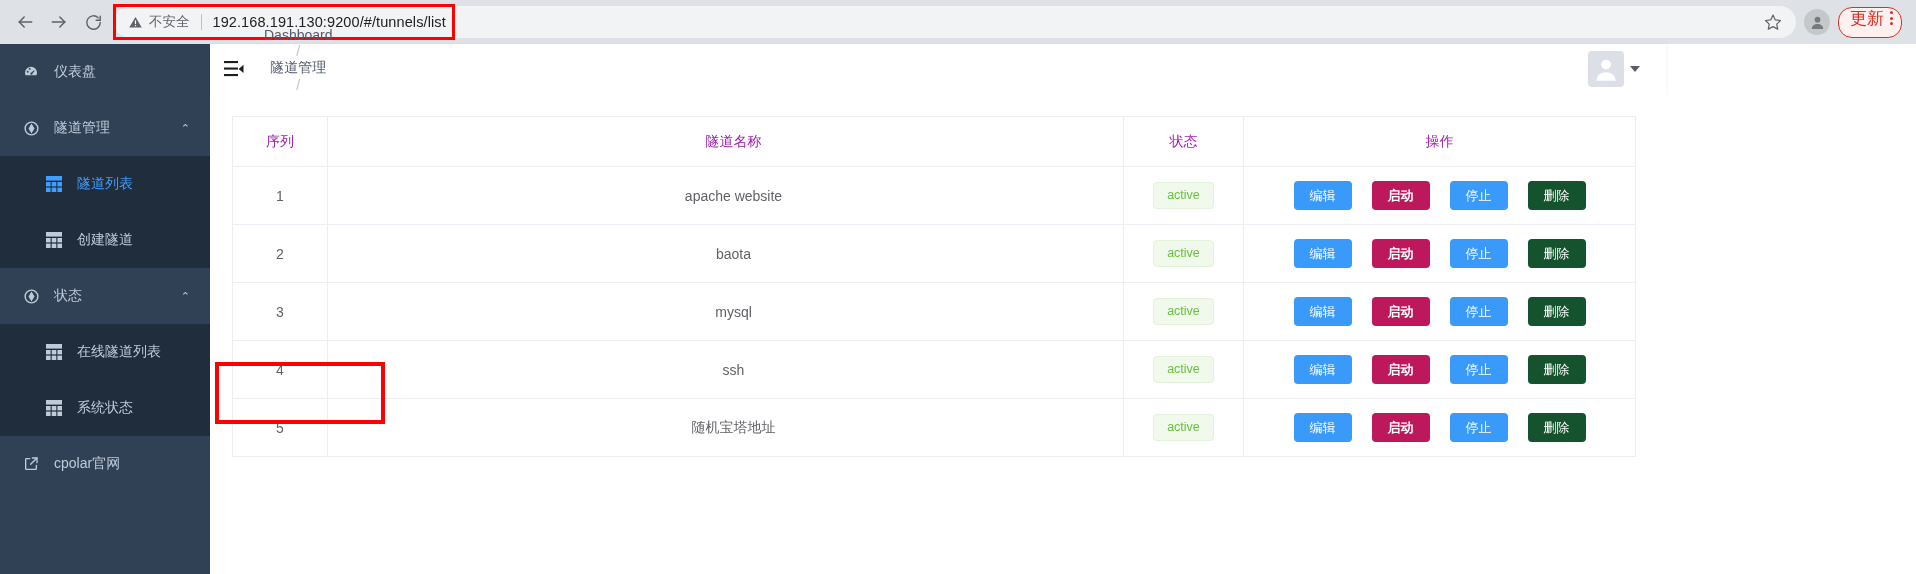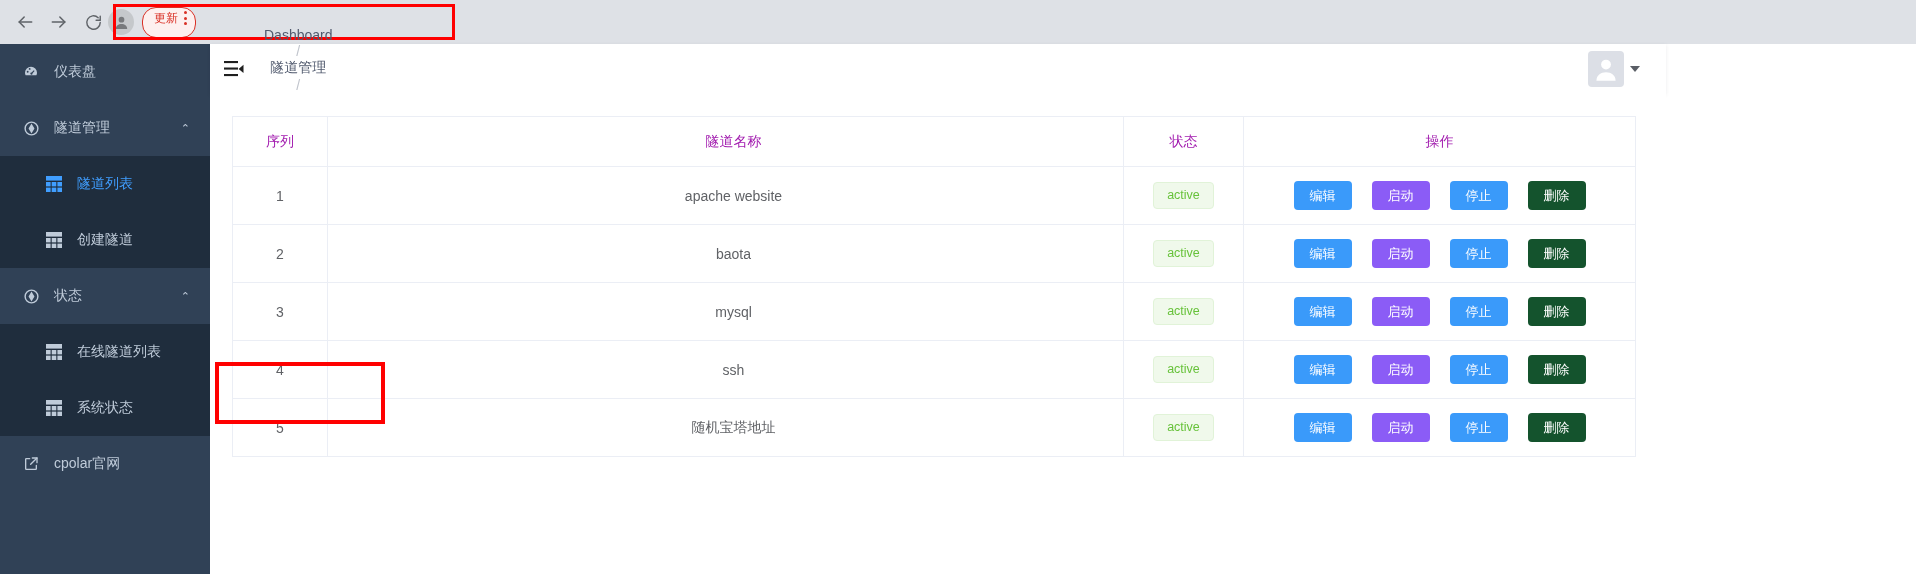--- a/index.html
+++ b/index.html
@@ -88,21 +88,21 @@
     display: flex; align-items: center; justify-content: center;
     color: #77797c;
   }
   .update-pill {
     display: flex; align-items: center; gap: 4px;
     border: 1px solid #d93025;
     border-radius: 14px;
     height: 31px;
     padding: 0 8px 8px 11px;
     color: #d93025;
-    font-size: 12px;
+    font-size: 17px;
     background: #fdf0ef;
   }
   .kebab { display: flex; flex-direction: column; gap: 2.5px; padding-left: 2px; }
   .kebab i { width: 3px; height: 3px; border-radius: 50%; background: #d93025; display: block; }
 
   
   .anno-url {
     position: absolute;
     border: 3px solid #ff0000;
     pointer-events: none;
@@ -268,21 +268,21 @@
     border-radius: 4px;
     color: #ffffff;
     font-size: 13px;
     padding: 8px 16px;
     line-height: 1;
     font-family: inherit;
     cursor: pointer;
     white-space: nowrap;
   }
   .btn-edit  { background: #3a9afa; }
-  .btn-start { background: #8b5cf6; }
+  .btn-start { background: #be185d; font-weight: bold; }
   .btn-stop  { background: #3a9afa; }
   .btn-del   { background: #14532d; }
 
   
   .anno-row {
     position: absolute;
     border: 4px solid #ff0000;
     pointer-events: none;
     left: 5px;
     top: 268px;
@@ -308,20 +308,37 @@
       </svg>
     </div>
     <div class="nav-btn">
       <svg width="19" height="19" viewBox="0 0 24 24" fill="none" stroke="currentColor" stroke-width="1.8" stroke-linecap="round">
         <path d="M20.5 12a8.5 8.5 0 1 1-2.6-6.1"></path>
           <polyline points="20.5 4 20.5 9.2 15.3 9.2"></polyline>
       </svg>
     </div>
   </div>
 
+  <div class="omnibox-wrap">
+    <div class="omnibox">
+      <div class="omni-left">
+        <svg class="warn-icon" viewBox="0 0 24 24">
+          <path d="M12 3 L22 20 L2 20 Z" fill="#5f6368"></path>
+          <rect x="11.1" y="8.5" width="1.8" height="6" fill="#ffffff"></rect>
+          <rect x="11.1" y="16" width="1.8" height="1.9" fill="#ffffff"></rect>
+        </svg>
+        <span class="not-secure">不安全</span>
+      </div>
+      <div class="omni-sep"></div>
+      <span class="omni-url">192.168.191.130:9200/#/tunnels/list</span>
+      <svg class="star-btn" viewBox="0 0 24 24" fill="none" stroke="currentColor" stroke-width="1.6" stroke-linejoin="round">
+        <polygon points="12 2.8 15 9.2 22 10 17 14.8 18.3 21.5 12 18.2 5.7 21.5 7 14.8 2 10 9 9.2"></polygon>
+      </svg>
+    </div>
+  </div>
 
   <div class="right-chrome">
     <div class="avatar-chrome">
       <svg width="17" height="17" viewBox="0 0 24 24" fill="currentColor">
         <circle cx="12" cy="8" r="4"></circle>
         <path d="M4 21c0-4.4 3.6-7 8-7s8 2.6 8 7z"></path>
       </svg>
     </div>
     <div class="update-pill">
       <span>更新</span>

